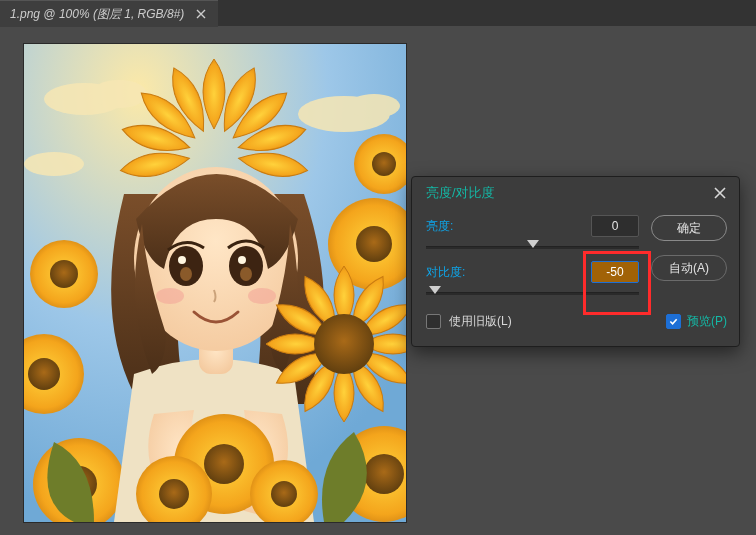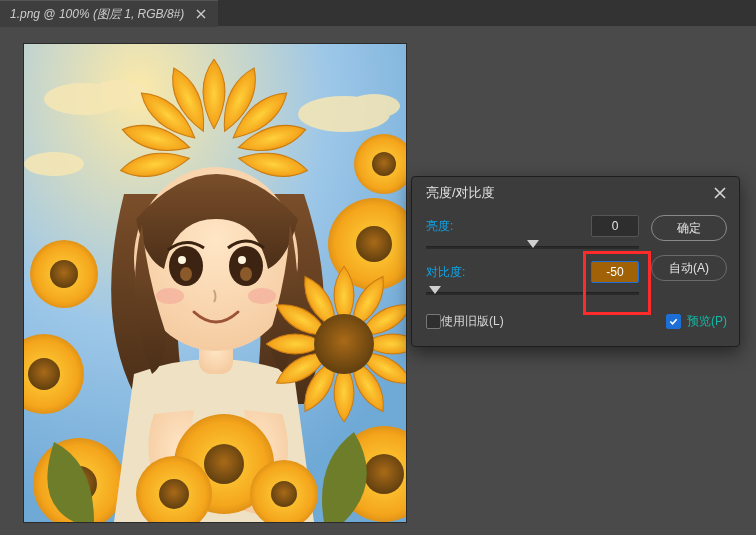--- a/index.html
+++ b/index.html
@@ -7,21 +7,21 @@
   
   .tabbar{position:absolute;left:0;right:0;top:0;height:26px;background:#333333;display:flex;align-items:stretch;font-style:italic;}
   .tab{display:flex;align-items:center;height:26px;padding:0 10px 0 10px;background:#3e3e3e;color:#cccccc;font-size:12px;gap:10px;border-top:1px solid #555;}
   .tab .close{display:inline-flex;width:14px;height:14px;align-items:center;justify-content:center;color:#cccccc;}
   .tab .close svg{width:10px;height:10px;}
   
   .canvas-wrap{position:absolute;left:24px;top:44px;width:382px;height:478px;box-shadow:0 0 0 1px #2a2a2a;}
   .canvas-wrap svg{display:block;width:100%;height:100%;}
   
   .dialog{position:absolute;left:411px;top:176px;width:327px;background:#3c3c3c;border:1px solid #1e1e1e;box-shadow:0 6px 18px rgba(0,0,0,0.5);border-radius:4px;}
-  .dlg-title{display:flex;align-items:center;justify-content:space-between;height:32px;padding:0 10px 0 14px;color:#e5e5e5;font-size:13px;}
+  .dlg-title{display:flex;align-items:center;justify-content:space-between;height:32px;padding:0 10px 0 14px;color:#14b8a6;font-size:13px;}
   .dlg-title .x{display:inline-flex;width:18px;height:18px;align-items:center;justify-content:center;color:#d8d8d8;cursor:pointer;}
   .dlg-title .x svg{width:12px;height:12px;}
   .dlg-body{display:flex;padding:6px 12px 16px 14px;gap:12px;}
   .col-left{flex:1;min-width:0;}
   .col-right{width:76px;display:flex;flex-direction:column;gap:14px;align-items:stretch;}
   .btn{height:26px;border:1px solid #6b6b6b;background:#3c3c3c;color:#e2e2e2;border-radius:14px;font-size:12px;cursor:pointer;}
   .btn.primary{border-color:#8a8a8a;}
   .chk-row{display:flex;align-items:center;gap:6px;color:#14b8a6;margin-top:4px;font-size:12px;}
   .chk{width:13px;height:13px;border:1px solid #777;border-radius:2px;background:#2f2f2f;display:inline-flex;align-items:center;justify-content:center;}
   .chk.checked{background:#1d6fd6;border-color:#1d6fd6;}
@@ -30,21 +30,21 @@
   .row{margin-bottom:6px;}
   .row-top{display:flex;align-items:center;justify-content:space-between;height:22px;}
   .row-label{color:#0ea5e9;}
   .numbox{width:46px;height:20px;border:1px solid #555;background:#2e2e2e;color:#e5e5e5;text-align:center;font-size:12px;line-height:20px;border-radius:2px;}
   .numbox.sel{border:1px solid #1d6fd6;background:#a16207;color:#ffffff;}
   .hl-box{position:absolute;border:3px solid #ff2b2b;pointer-events:none;}
   .slider{position:relative;height:16px;margin-top:2px;}
   .track{position:absolute;left:0;right:0;top:7px;height:2px;background:#2a2a2a;border-top:1px solid #222;}
   .thumb{position:absolute;top:1px;width:0;height:0;transform:translateX(-6px);}
   .thumb::before{content:"";position:absolute;left:0;top:0;width:0;height:0;border-left:6px solid transparent;border-right:6px solid transparent;border-top:8px solid #cfcfcf;}
-  .legacy-row{display:flex;align-items:center;margin-top:12px;}
+  .legacy-row{display:flex;align-items:center;gap:8px;margin-top:12px;}
 </style>
 </head>
 <body>
 <div id="stage">
 
 <div class="tabbar">
   <div class="tab">
     <span>1.png @ 100% (图层 1, RGB/8#)</span>
     <span class="close">
       <svg viewBox="0 0 10 10">

